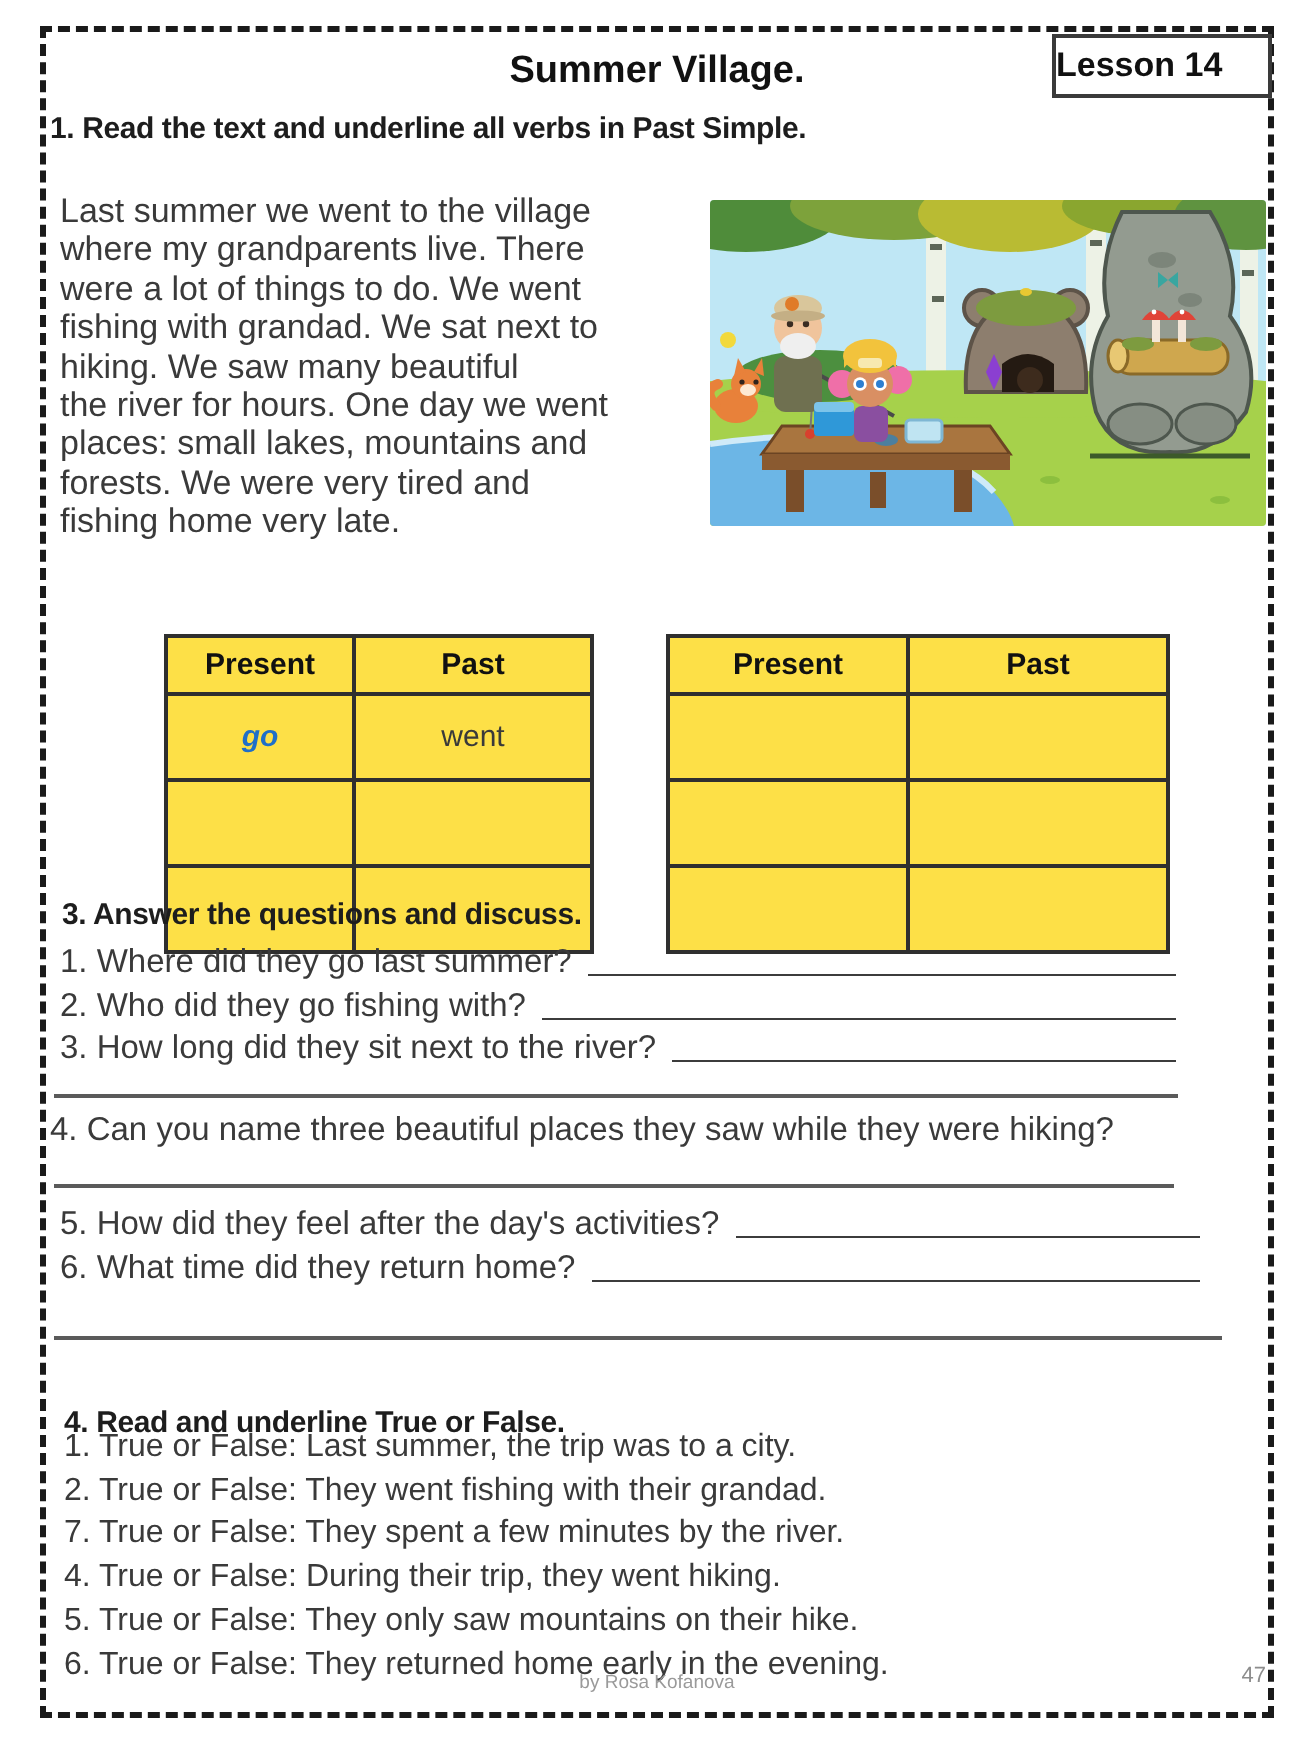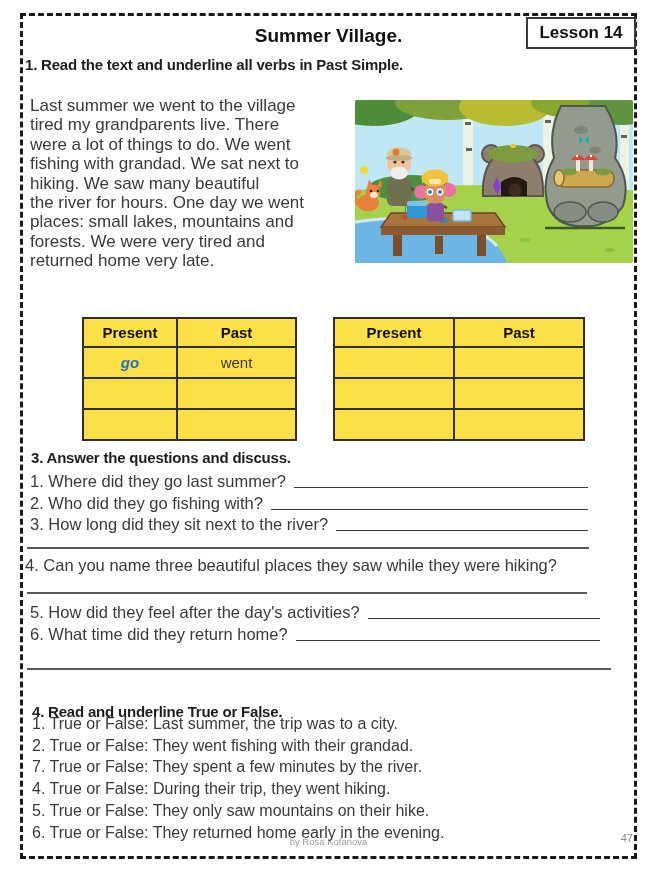--- a/index.html
+++ b/index.html
@@ -8,34 +8,34 @@
     --rock:#939b90; --rock-edge:#4e574e; --wood:#a9753f; --log:#cfa74e;
     --cave:#8d7e6e; --moss:#7d9b3f; --beanie:#f2c33c; --hair-pink:#ef6fa8;
     --vest:#8a4fa0; --fox:#e8813a; --skin:#f0c49c; --cooler:#2f98d8;
     --footer-grey:#9a9a9a;
   }
   *{margin:0;padding:0;box-sizing:border-box;}
   html,body{width:658px;height:880px;background:#ffffff;font-family:"Liberation Sans",sans-serif;color:var(--body-ink);}
   .page{position:absolute;left:20px;top:13px;width:617px;height:846px;border:3px dashed #1a1a1a;background:#fff;}
   .abs{position:absolute;}
   .title{left:0;top:9px;width:100%;text-align:center;font-size:19px;font-weight:700;color:#111;}
-  .lesson-box{right:-2px;top:1px;width:110px;height:32px;border:2.5px solid #3a3a3a;display:flex;align-items:center;justify-content:center;font-size:17px;font-weight:700;color:#111;background:#fff;}
+  .lesson-box{right:-2px;top:1px;width:110px;height:32px;border:2.5px solid #3a3a3a;display:flex;align-items:center;font-size:17px;font-weight:700;color:#111;background:#fff;}
   .h-instr{font-size:15px;font-weight:700;color:var(--ink);letter-spacing:-0.2px;}
   .instr1{left:2px;top:40px;}
   .instr2{left:2px;top:272px;}
   .instr3{left:8px;top:433px;}
   .instr4{left:9px;top:666px;margin-top:21px;}
   .reading-text{left:7px;top:80px;width:330px;font-size:17px;line-height:19.4px;color:var(--body-ink);}
   .illustration{left:332px;top:84px;width:278px;height:163px;overflow:hidden;border-radius:2px;}
   .vtable{border:2px solid #2f2f2f;background:#fde047;}
   .t1{left:59px;top:301px;width:215px;}
   .t2{left:310px;top:301px;width:252px;}
   .vrow{display:flex;border-top:2px solid #2f2f2f;}
   .vrow:first-child{border-top:none;}
-  .vcell{border-left:2px solid #2f2f2f;display:flex;align-items:center;justify-content:center;font-size:15px;height:29px;}
+  .vcell{border-left:2px solid #2f2f2f;display:flex;align-items:center;justify-content:center;font-size:15px;height:41px;}
   .vcell:first-child{border-left:none;}
   .vrow.head .vcell{font-weight:700;height:27px;color:#111;}
   .t1 .c1{width:92px;} .t1 .c2{flex:1;}
   .t2 .c1{width:118px;} .t2 .c2{flex:1;}
   .example{color:var(--accent-blue);font-style:italic;font-weight:600;}
   .q-row{display:flex;align-items:flex-end;font-size:16.5px;color:var(--body-ink);left:7px;width:560px;}
   .q-row .fill-line{flex:1;border-bottom:1.6px solid #3c3c3c;margin:0 2px 3px 8px;min-width:40px;}
   .q1{top:456px;justify-content:space-between;} .q2{top:478px;} .q3{top:499px;}
   .q5{top:587px;width:572px;} .q6{top:609px;width:572px;}
   .q4{left:2px;top:540px;width:608px;font-size:16.5px;color:var(--body-ink);}
@@ -59,28 +59,28 @@
   <div class="abs title">Summer Village.</div>
 
   <div class="abs lesson-box">
     <span>Lesson 14</span>
   </div>
 
   <div class="abs h-instr instr1">1. Read the text and underline all verbs in Past Simple.</div>
 
   <div class="abs reading-text">
     <div>Last summer we went to the village</div>
-    <div>tired my grandparents live. There</div>
+    <div>where my grandparents live. There</div>
     <div>were a lot of things to do. We went</div>
     <div>fishing with grandad. We sat next to</div>
     <div>hiking. We saw many beautiful</div>
     <div>the river for hours. One day we went</div>
     <div>places:  small lakes, mountains and</div>
     <div>forests. We were very tired and</div>
-    <div>returned home very late.</div>
+    <div>fishing home very late.</div>
   </div>
 
   <div class="abs illustration">
     <svg viewBox="0 0 278 163" width="278" height="163">
       <rect class="sky" width="278" height="163"></rect>
 
       <g fill="#edf2e6">
         <rect x="108" y="8" width="10" height="85"></rect>
           <rect x="188" y="6" width="10" height="85"></rect>
         <rect x="243" y="6" width="10" height="85"></rect>

